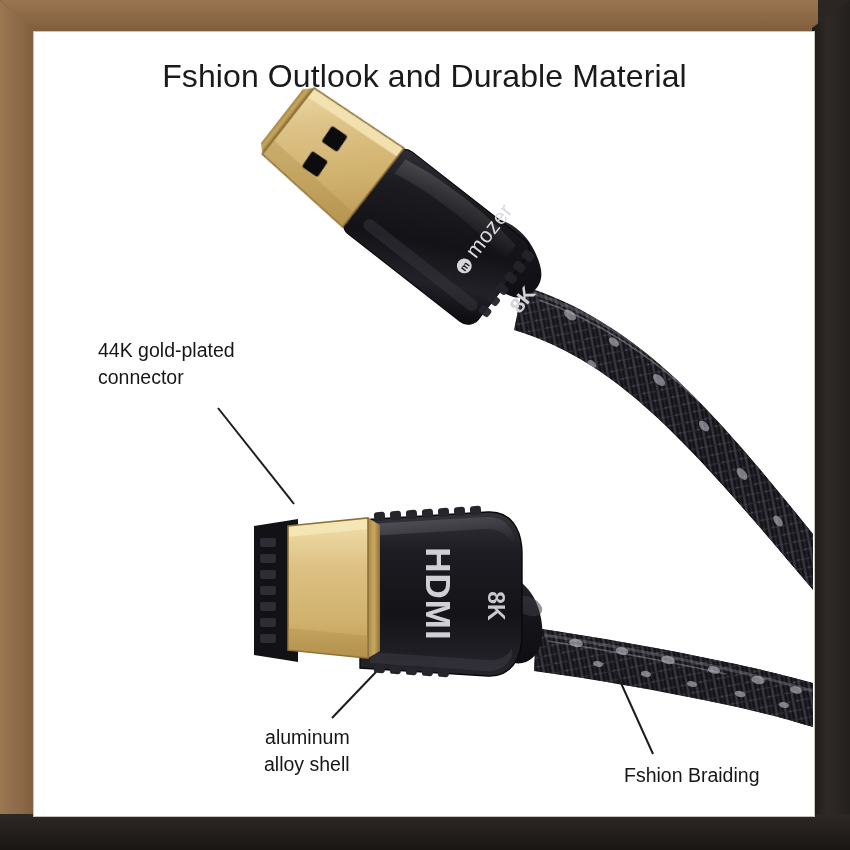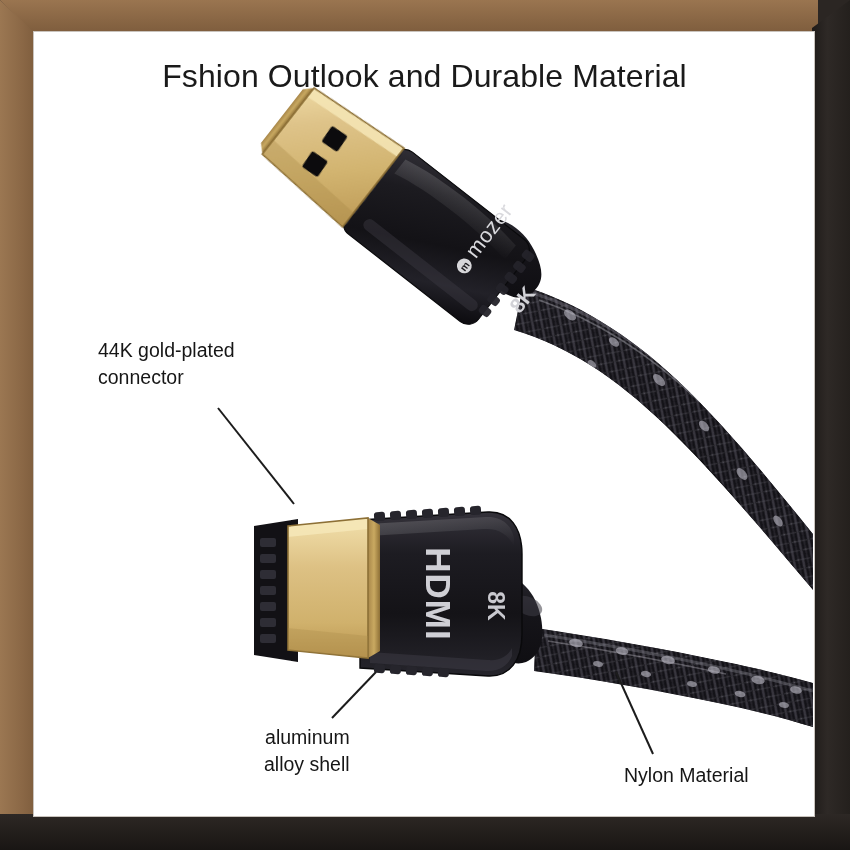--- a/index.html
+++ b/index.html
@@ -400,16 +400,16 @@
       <line x1="296" y1="684" x2="340" y2="638" stroke="#1c1c1c" stroke-width="2"></line>
       <line x1="617" y1="720" x2="580" y2="638" stroke="#1c1c1c" stroke-width="2"></line>
     </svg>
 
     <div class="label label-gold">44K gold-plated
 connector</div>
 
     <div class="label label-alloy">aluminum
 alloy shell</div>
 
-    <div class="label label-nylon">Nylon Material</div>
+    <div class="label label-nylon">Fshion Braiding</div>
 
   </div>
 </div>
 
 </body></html>

